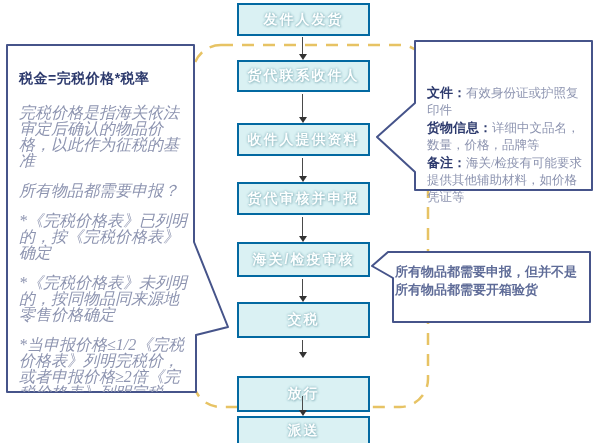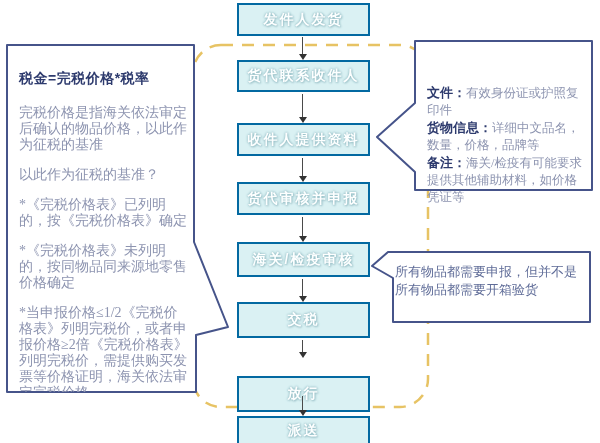--- a/index.html
+++ b/index.html
@@ -20,29 +20,29 @@
     text-shadow:0 0 2px #94bec6,0 0 3px #9cc3ca,1px 1px 2px #a9cbd1;}
   .flow-arrow{position:absolute;left:302px;width:1px;background:#4a4a4a;z-index:2;}
   .flow-arrow::after{content:"";position:absolute;left:-3.5px;bottom:-6px;
     border:4px solid transparent;border-top:6px solid #333;border-bottom:none;}
 
   
   .panel-text{position:absolute;z-index:4;box-sizing:border-box;}
   #left-panel-text{left:7px;top:45px;width:188px;height:347px;padding:25px 6px 0 12px;overflow:hidden;}
   #left-panel-text h3{margin:0 0 17px;font-size:14px;letter-spacing:.5px;color:#2e3b6e;
     font-family:"Liberation Sans",sans-serif;}
-  #left-panel-text p{margin:0 0 14px;font-size:14px;line-height:16px;color:#8d94b0;
-    font-family:"Liberation Serif",serif;}
+  #left-panel-text p{margin:0 0 14px;font-size:16px;line-height:16px;color:#8d94b0;
+    font-family:"Liberation Serif",serif;font-style:italic;}
   #right-top-text{left:415px;top:41px;width:178px;height:153px;padding:15px 8px 0 12px;margin-top:28px;}
   #right-top-text p{margin:0;font-size:12.5px;line-height:17px;color:#8d94b0;
     font-family:"Liberation Serif",serif;}
   #right-top-text .lbl{font-weight:bold;color:#2e3b6e;font-size:13px;
     font-family:"Liberation Sans",sans-serif;}
   #right-bottom-text{left:393px;top:252px;width:197px;height:51px;padding:11px 6px 0 2px;
-    font-size:13px;line-height:18px;font-weight:normal;color:#5f6c98;
+    font-size:13px;line-height:18px;font-weight:bold;color:#5f6c98;
     font-family:"Liberation Serif",serif;}
 </style>
 </head>
 <body>
 
 <div id="canvas">
 
   <svg id="dash-layer" class="layer" width="600" height="443">
     <rect x="193" y="45" width="235" height="362" rx="28" ry="28" fill="none" stroke="#e7c364" stroke-width="2.5" stroke-dasharray="12 9"></rect>
   </svg>
@@ -66,21 +66,21 @@
 
   <svg id="callout-layer" class="layer" width="600" height="443">
     <path d="M 7 45 L 194 45 L 194 242 L 228 327 L 196 335 L 196 392 L 7 392 Z" fill="#ffffff" stroke="#46548a" stroke-width="2" stroke-linejoin="round"></path>
     <path d="M 415 41 L 592 41 L 592 190 L 415 190 L 415 172 L 377 137 L 415 103 Z" fill="#ffffff" stroke="#46548a" stroke-width="2" stroke-linejoin="round"></path>
     <path d="M 388 252 L 590 252 L 590 322 L 393 322 L 393 278 L 372 266 Z" fill="#ffffff" stroke="#46548a" stroke-width="2" stroke-linejoin="round"></path>
   </svg>
 
   <div class="panel-text" id="left-panel-text">
     <h3>税金=完税价格*税率</h3>
     <p>完税价格是指海关依法审定后确认的物品价格，以此作为征税的基准</p>
-    <p>以此作为征税的基准？</p>
+    <p>所有物品都需要申报？</p>
     <p>*《完税价格表》已列明的，按《完税价格表》确定</p>
     <p>*《完税价格表》未列明的，按同物品同来源地零售价格确定</p>
     <p>*当申报价格≤1/2《完税价格表》列明完税价，或者申报价格≥2倍《完税价格表》列明完税价，需提供购买发票等价格证明，海关依法审定完税价格</p>
   </div>
 
   <div class="panel-text" id="right-top-text">
     <p><span class="lbl">文件：</span><span>有效身份证或护照复印件</span></p>
     <p><span class="lbl">货物信息：</span><span>详细中文品名，数量，价格，品牌等</span></p>
     <p><span class="lbl">备注：</span><span>海关/检疫有可能要求提供其他辅助材料，如价格凭证等</span></p>
   </div>

